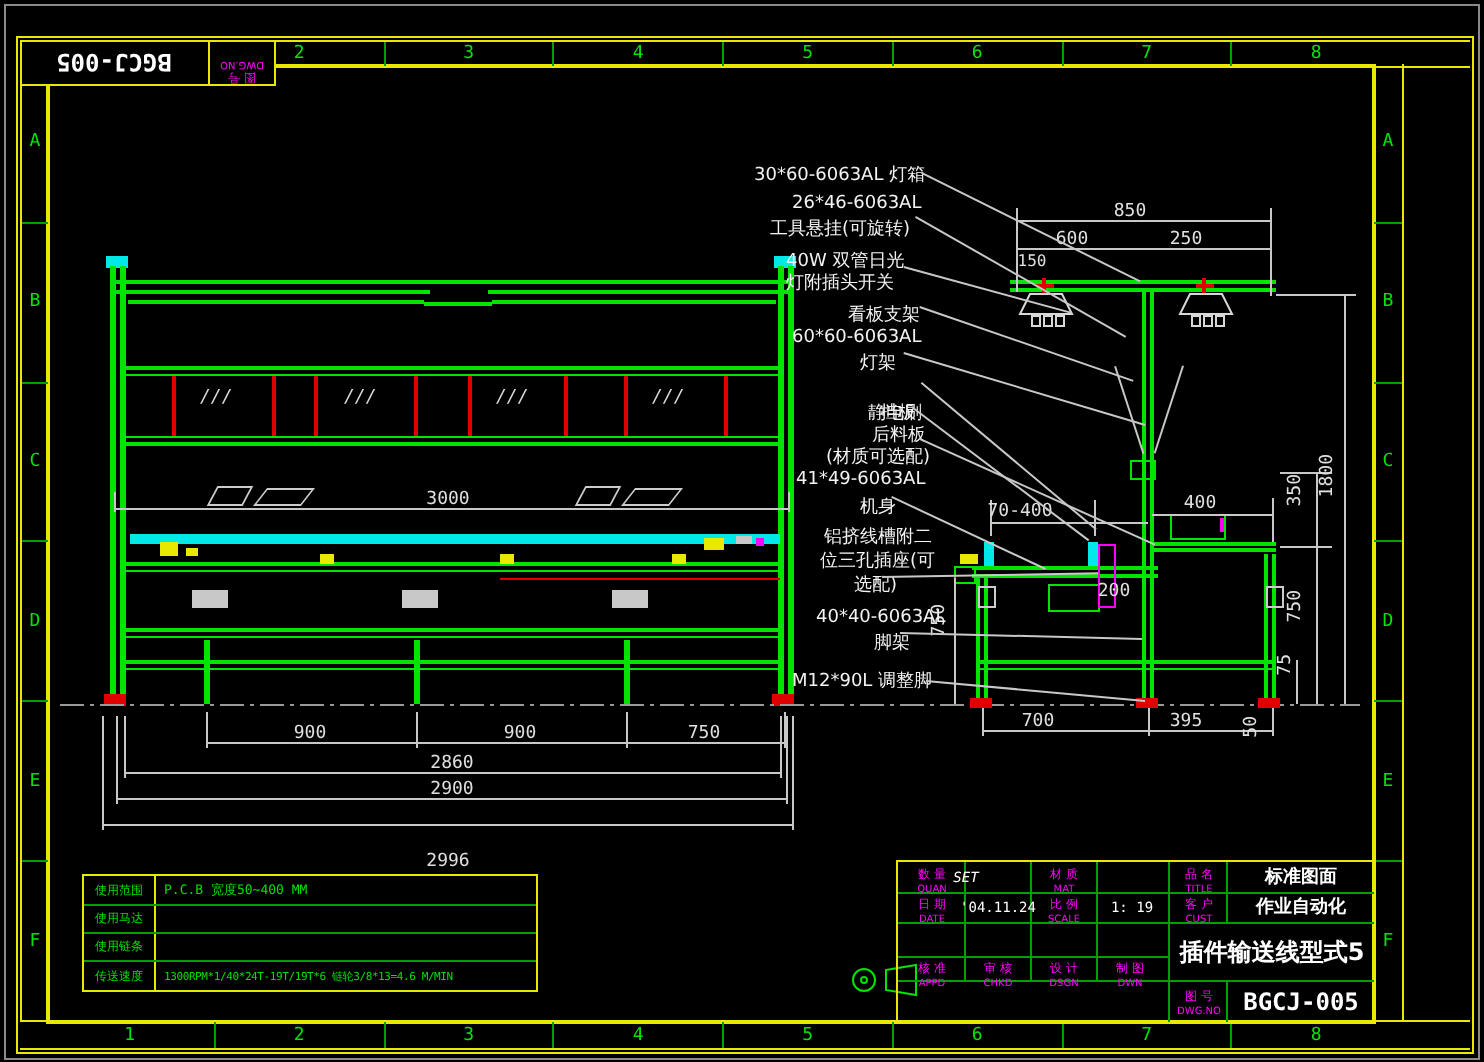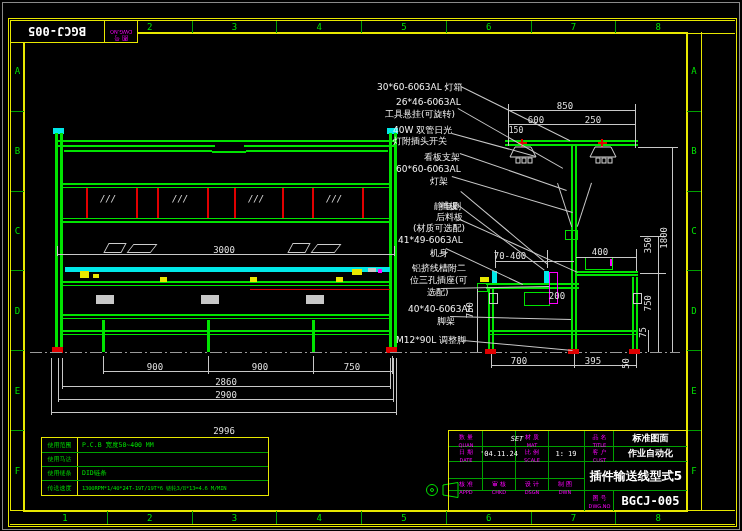--- a/index.html
+++ b/index.html
@@ -374,21 +374,20 @@
 
   <div style="position:absolute;left:41px;top:437px;width:226px;height:57px;border:1px solid #e8e800;">
     <div class="a" style="left:35px;top:0;width:1px;height:57px;background:#e8e800;"></div>
     <div class="a" style="left:0;top:14px;width:226px;height:1px;background:#00a000;"></div>
     <div class="a" style="left:0;top:28px;width:226px;height:1px;background:#00a000;"></div>
     <div class="a" style="left:0;top:42px;width:226px;height:1px;background:#00a000;"></div>
     <div class="a" style="left:0;top:0;width:35px;height:14px;display:flex;align-items:center;justify-content:center;color:#00e000;font:6px 'DejaVu Sans',sans-serif;">使用范围</div>
     <div class="a" style="left:40px;top:0;width:184px;height:14px;display:flex;align-items:center;color:#00e000;font:6.5px 'DejaVu Sans Mono',monospace;white-space:nowrap;">P.C.B 宽度50~400 MM</div>
     <div class="a" style="left:0;top:15px;width:35px;height:13px;display:flex;align-items:center;justify-content:center;color:#00e000;font:6px 'DejaVu Sans',sans-serif;">使用马达</div>
     <div class="a" style="left:0;top:29px;width:35px;height:13px;display:flex;align-items:center;justify-content:center;color:#00e000;font:6px 'DejaVu Sans',sans-serif;">使用链条</div>
-    <div class="a" style="left:40px;top:29px;width:184px;height:13px;display:flex;align-items:center;color:#00e000;font:6.5px 'DejaVu Sans Mono',monospace;white-space:nowrap;">DID链条</div>
     <div class="a" style="left:0;top:43px;width:35px;height:14px;display:flex;align-items:center;justify-content:center;color:#00e000;font:6px 'DejaVu Sans',sans-serif;">传送速度</div>
     <div class="a" style="left:40px;top:43px;width:184px;height:14px;display:flex;align-items:center;color:#00e000;font:5.5px 'DejaVu Sans Mono',monospace;white-space:nowrap;letter-spacing:-0.2px;">1300RPM*1/40*24T-19T/19T*6 链轮3/8*13=4.6 M/MIN</div>
   </div>
 
   <svg class="a" style="left:424px;top:481px;" width="38" height="18">
     <circle cx="8" cy="9" r="5.5" fill="none" stroke="#00e400"></circle>
     <circle cx="8" cy="9" r="1.5" fill="none" stroke="#00e400"></circle>
     <path d="M19 4 L34 1.5 L34 16.5 L19 14 Z" fill="none" stroke="#00e400"></path>
   </svg>
 
@@ -402,21 +401,21 @@
     <div class="a" style="left:33px;top:0;width:1px;height:59px;background:#00a000;"></div>
     <div class="a" style="left:66px;top:0;width:1px;height:59px;background:#00a000;"></div>
     <div class="a" style="left:99px;top:0;width:1px;height:59px;background:#00a000;"></div>
     <div class="a" style="left:164px;top:0;width:1px;height:30px;background:#00a000;"></div>
     <div class="a" style="left:164px;top:59px;width:1px;height:21px;background:#00a000;"></div>
 
     <div class="stamp" style="left:3px;top:2px;width:28px;">
       <span class="zh">数 量</span>
         <span class="en">QUAN</span>
     </div>
-    <span class="tbv" style="left:68px;top:4px;font-style:italic;">SET</span>
+    <span class="tbv" style="left:34px;top:4px;font-style:italic;">SET</span>
     <div class="stamp" style="left:69px;top:2px;width:28px;">
       <span class="zh">材 质</span>
         <span class="en">MAT</span>
     </div>
     <div class="stamp" style="left:138px;top:2px;width:25px;">
       <span class="zh">品 名</span>
         <span class="en">TITLE</span>
     </div>
     <div class="a" style="left:165px;top:0;width:73px;height:15px;display:flex;align-items:center;justify-content:center;color:#fff;font:bold 9px 'DejaVu Sans',sans-serif;">标准图面</div>
 

